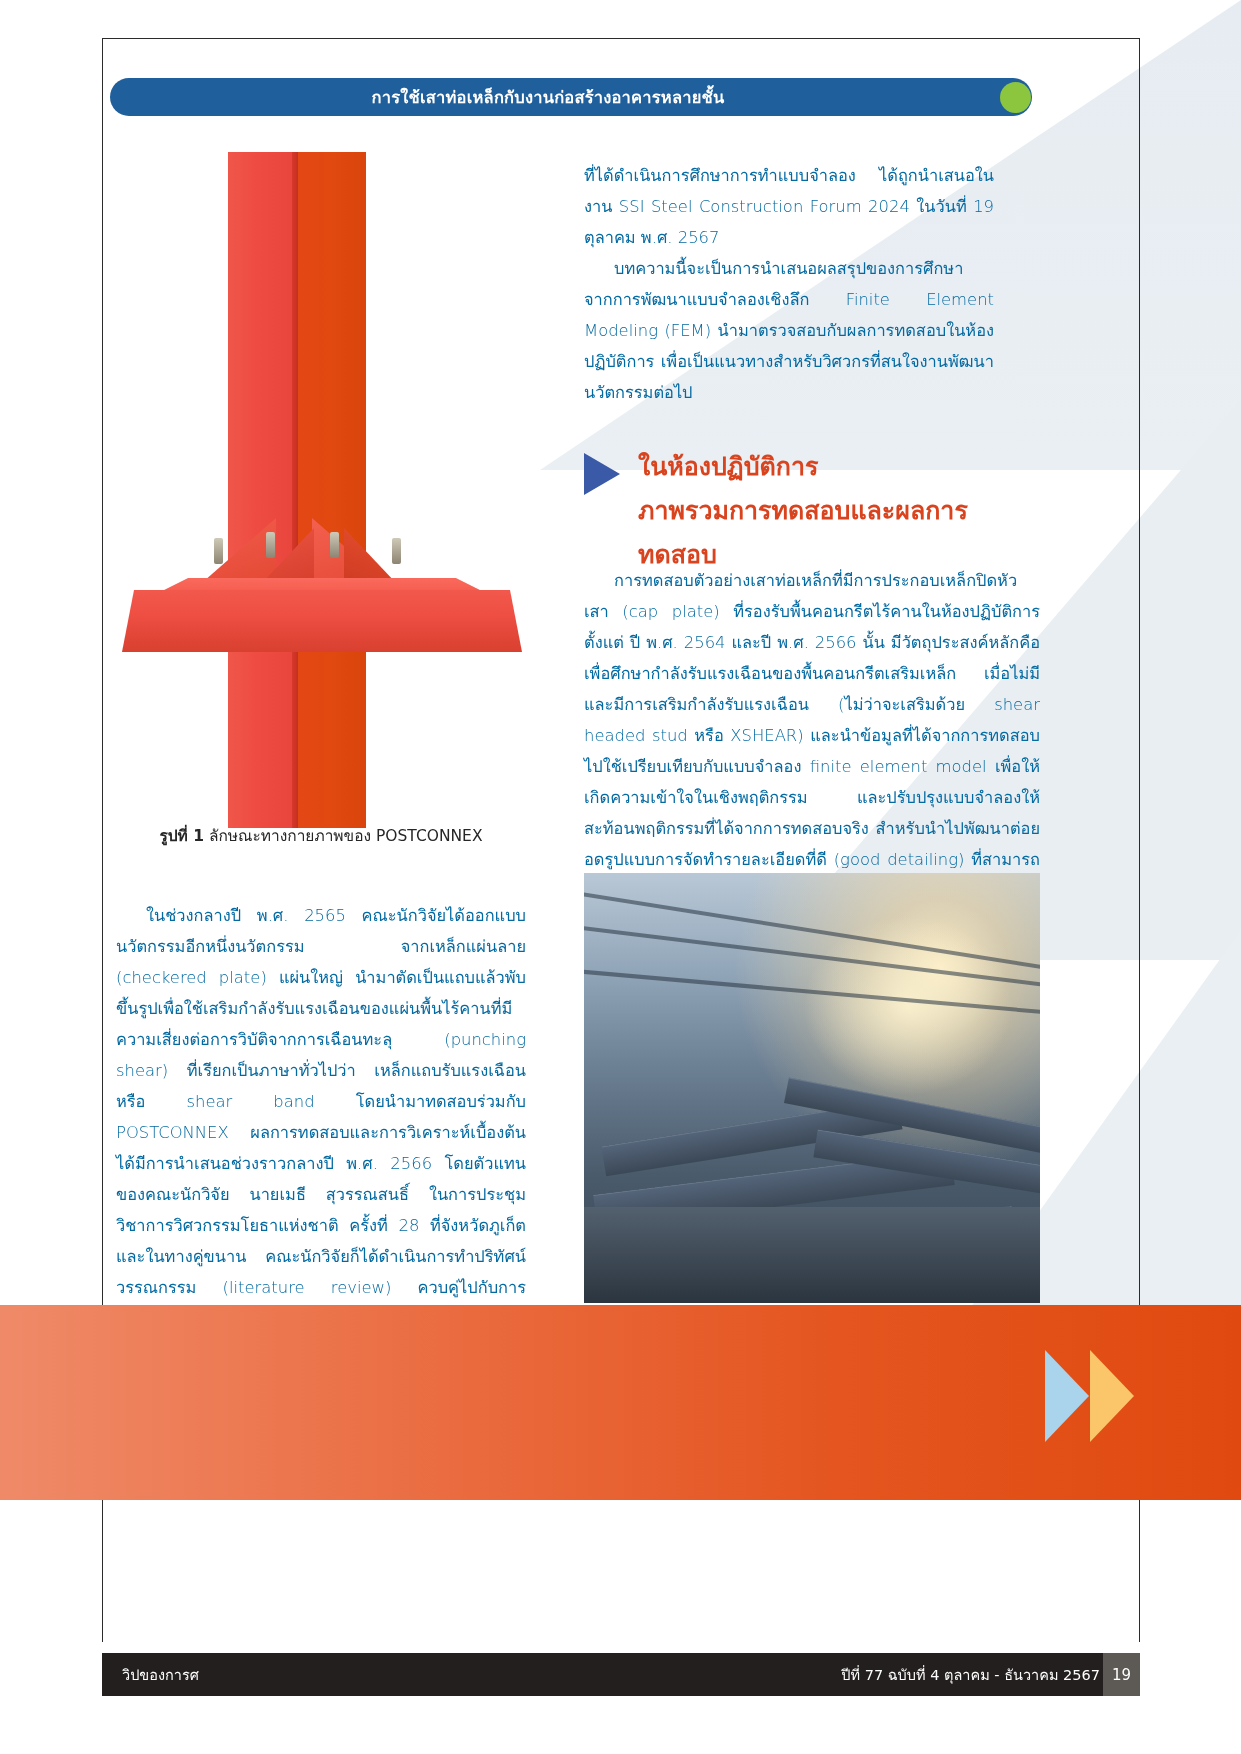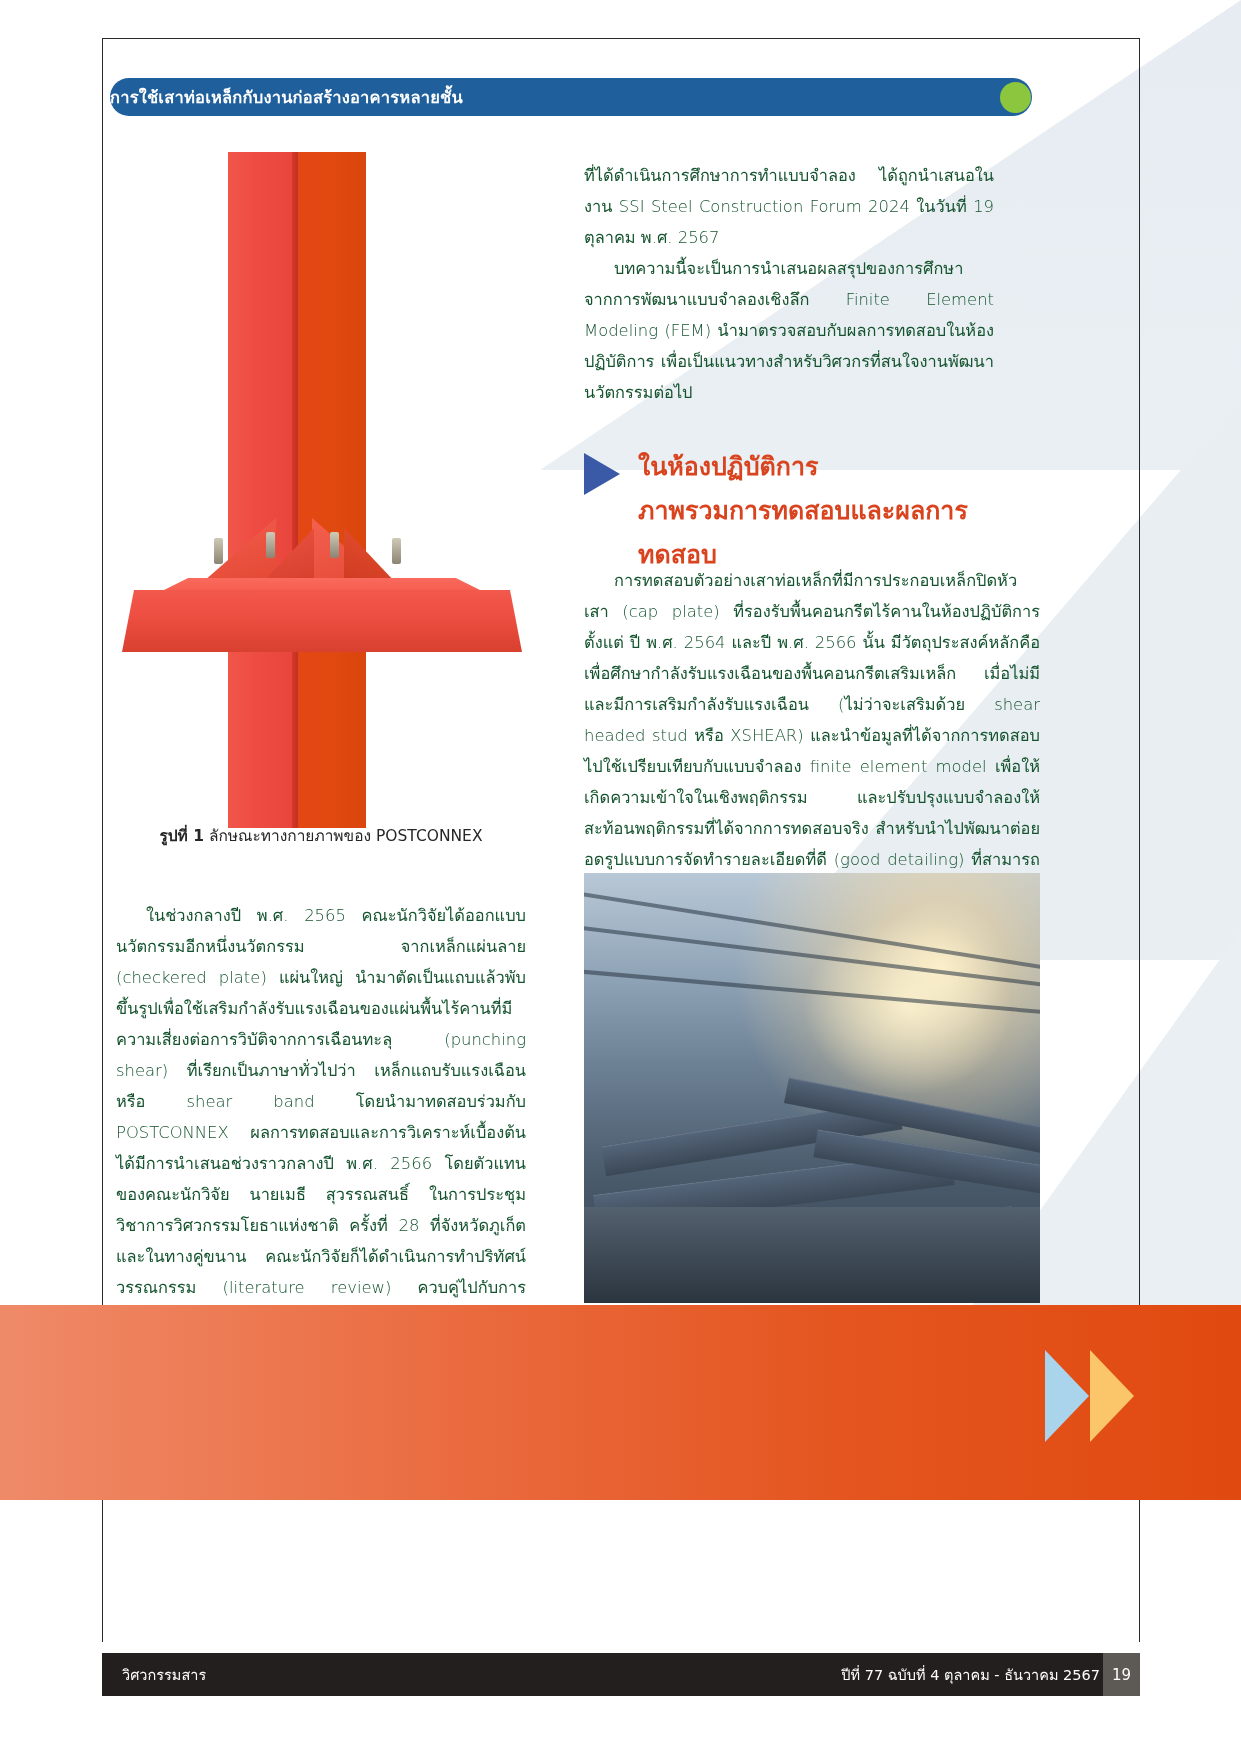--- a/index.html
+++ b/index.html
@@ -51,21 +51,21 @@
 
   
   #header-bar {
     position: absolute;
     top: 78px; left: 110px;
     width: 922px; height: 38px;
     background: #1e5f9c;
     border-radius: 19px;
     display: flex;
     align-items: center;
-    justify-content: flex-start;
+    justify-content: center;
     padding-right: 46px;
   }
   #header-title {
     color: #ffffff;
     font-size: 16.5px;
     font-weight: 600;
     letter-spacing: .2px;
     white-space: nowrap;
   }
   #header-dot {
@@ -77,21 +77,21 @@
   }
 
   
   .col { position: absolute; width: 410px; }
   #col-left  { left: 116px; }
   #col-right { left: 584px; }
 
   p.body {
     font-size: 16.4px;
     line-height: 31px;
-    color: #14532d;
+    color: #0369a1;
     text-align: justify;
     text-justify: inter-word;
     font-family: "DejaVu Sans", "Liberation Sans", sans-serif;
     font-weight: 300;
   }
   p.body.indent { text-indent: 30px; }
 
   
   #fig1 {
     position: absolute;
@@ -335,18 +335,18 @@
     <div class="fig2-beam" style="left:200px;  top:230px; width:270px; height:26px; transform:rotate(11deg);"></div>
     <div class="fig2-beam" style="left:230px;  top:276px; width:250px; height:28px; transform:rotate(9deg);"></div>
     <div id="fig2-floor"></div>
   </div>
 
   <div id="orange-band"></div>
   <div class="chevron" id="chevron-blue"></div>
   <div class="chevron" id="chevron-yellow"></div>
 
   <div id="footer-bar">
-    <span id="footer-left">วิศวกรรมสาร</span>
+    <span id="footer-left">วิปของการศ</span>
     <span id="footer-right">ปีที่ 77 ฉบับที่ 4 ตุลาคม - ธันวาคม 2567</span>
   </div>
   <div id="footer-page">19</div>
 
 </div>
 
 </body></html>

